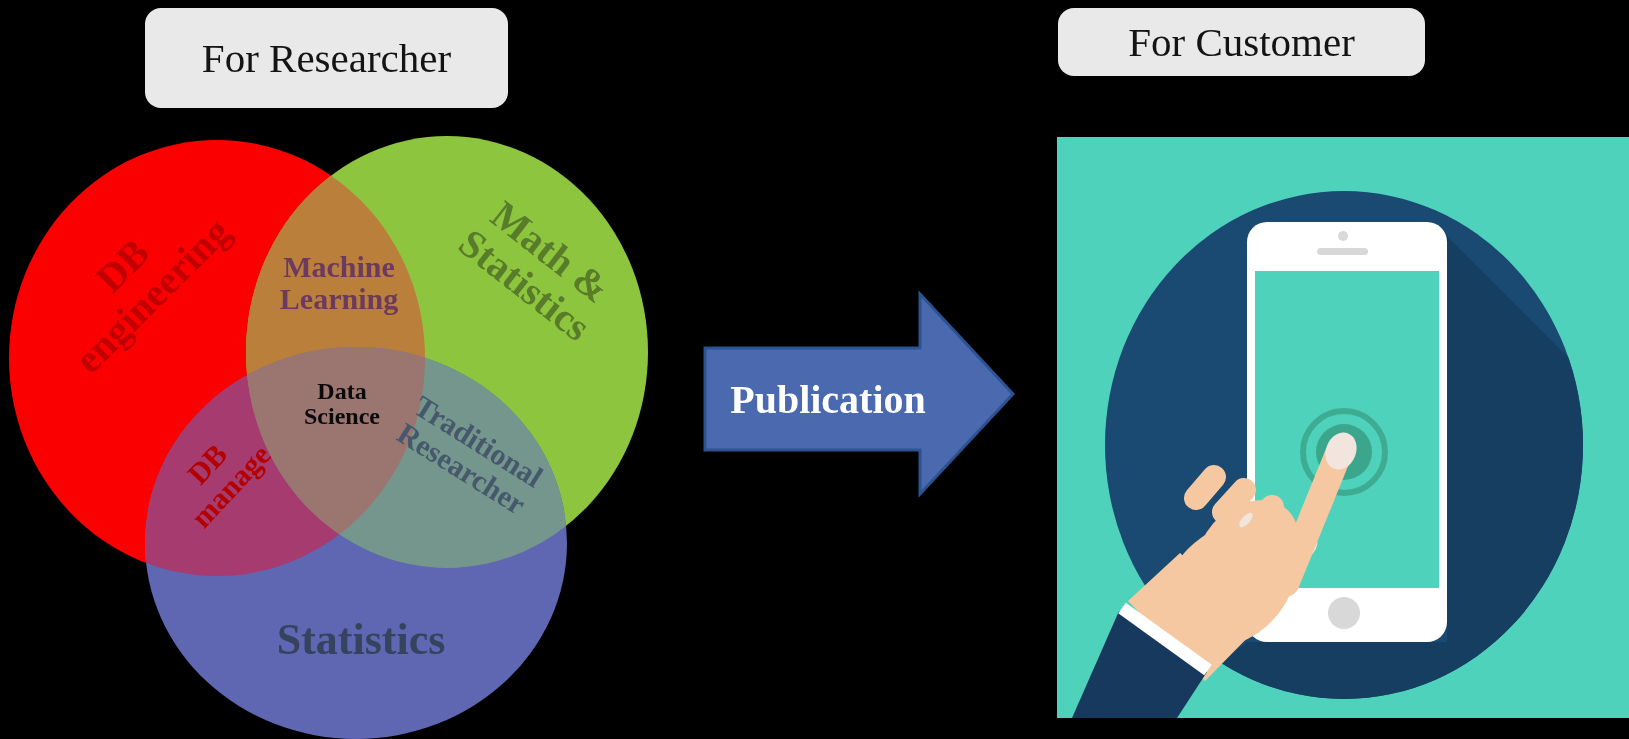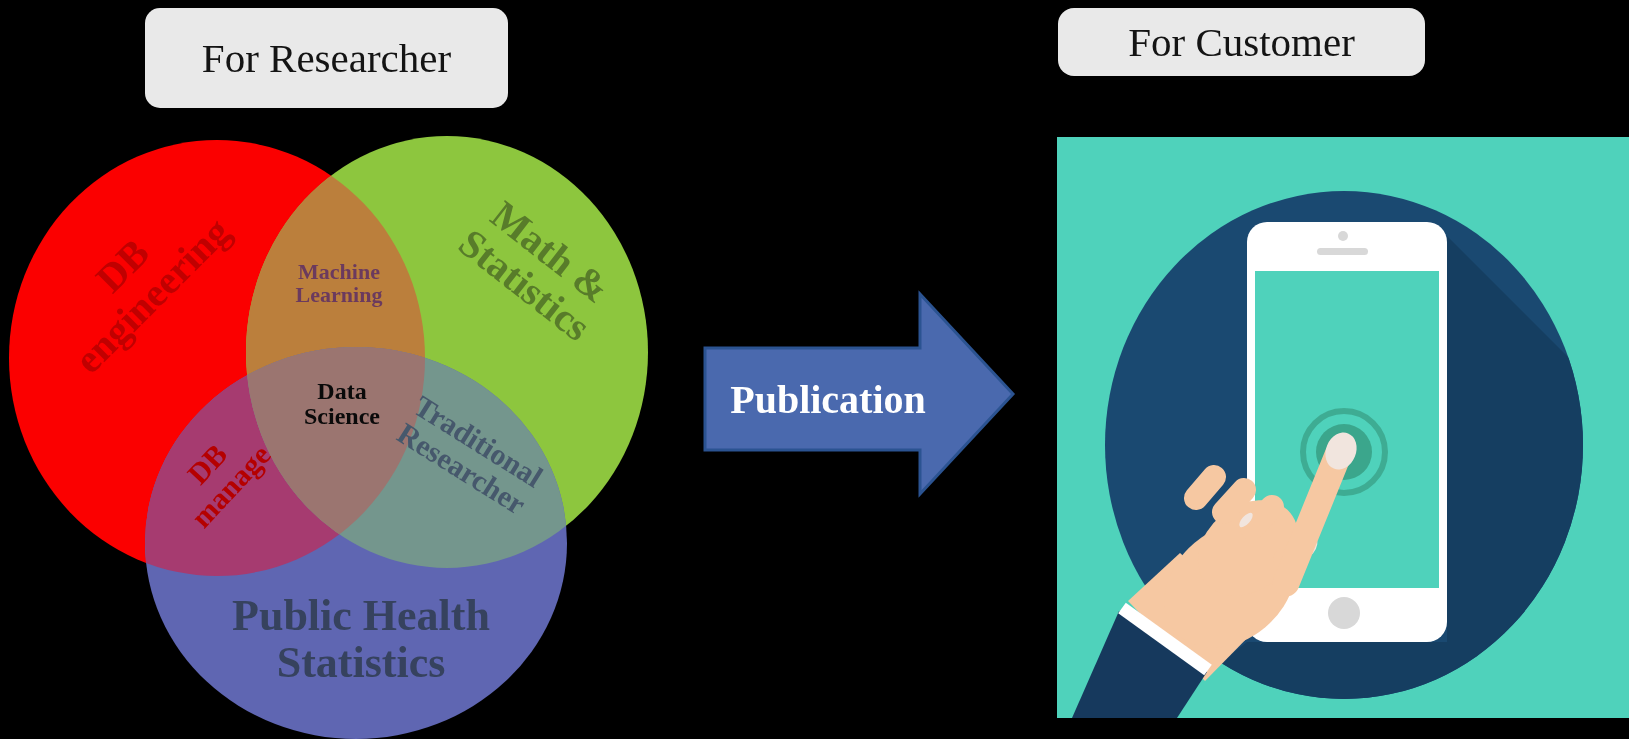--- a/index.html
+++ b/index.html
@@ -5,30 +5,30 @@
   html,body{margin:0;padding:0;background:#000;}
   .canvas{position:relative;width:1629px;height:739px;background:#000;overflow:hidden;
           font-family:"Liberation Serif",serif;}
   svg{display:block;}
   .abs{position:absolute;}
 
   
   .label-box{position:absolute;background:#E9E9E9;border-radius:16px;
              display:flex;align-items:center;justify-content:center;
              color:#141414;font-size:41px;}
-  .box-researcher{left:145px;top:8px;width:363px;height:100px;border-radius:15px;}
+  .box-researcher{left:145px;top:8px;width:363px;height:100px;}
   .box-customer{left:1058px;top:8px;width:367px;height:68px;}
 
   
   .vlabel{position:absolute;font-weight:bold;text-align:center;line-height:1.06;
           white-space:nowrap;transform:translate(-50%,-50%) rotate(var(--r,0deg));}
   .vlabel span{display:block;}
   .lbl-db-eng{left:138px;top:281px;--r:-45deg;font-size:40px;color:#C00000;}
   .lbl-math{left:537px;top:269px;--r:38deg;font-size:40px;color:#587C2A;}
-  .lbl-ml{left:339px;top:283px;font-size:22px;color:#6B3A5E;}
+  .lbl-ml{left:339px;top:283px;font-size:30px;color:#6B3A5E;}
   .lbl-ds{left:342px;top:404px;font-size:24px;color:#0A0A0A;}
   .lbl-dbm{left:219px;top:475px;--r:-47deg;font-size:30px;color:#B50000;}
   .lbl-trad{left:470px;top:455px;--r:32deg;font-size:30px;color:#46586C;}
   .lbl-ph{left:361px;top:640px;font-size:44px;color:#36425E;}
 
   
   .arrow-label{position:absolute;left:828px;top:399px;transform:translate(-50%,-50%);
                color:#FFFFFF;font-size:40px;font-weight:bold;}
 </style>
 </head>
@@ -83,21 +83,20 @@
   </div>
   <div class="vlabel lbl-dbm">
     <span>DB</span>
     <span>manage</span>
   </div>
   <div class="vlabel lbl-trad">
     <span>Traditional</span>
     <span>Researcher</span>
   </div>
   <div class="vlabel lbl-ph">
-    <span>Public Health</span>
     <span>Statistics</span>
   </div>
 
   <svg class="abs" style="left:690px;top:280px" width="330" height="230" viewBox="690 280 330 230">
     <polygon points="705,348 920,348 920,294 1013,394 920,494 920,450 705,450" stroke-width="3" stroke="#2B5391" fill="#4A69AE"></polygon>
   </svg>
   <div class="arrow-label">Publication</div>
 
   <svg class="abs" style="left:1057px;top:137px" width="572" height="581" viewBox="1057 137 572 581">
     <defs>

